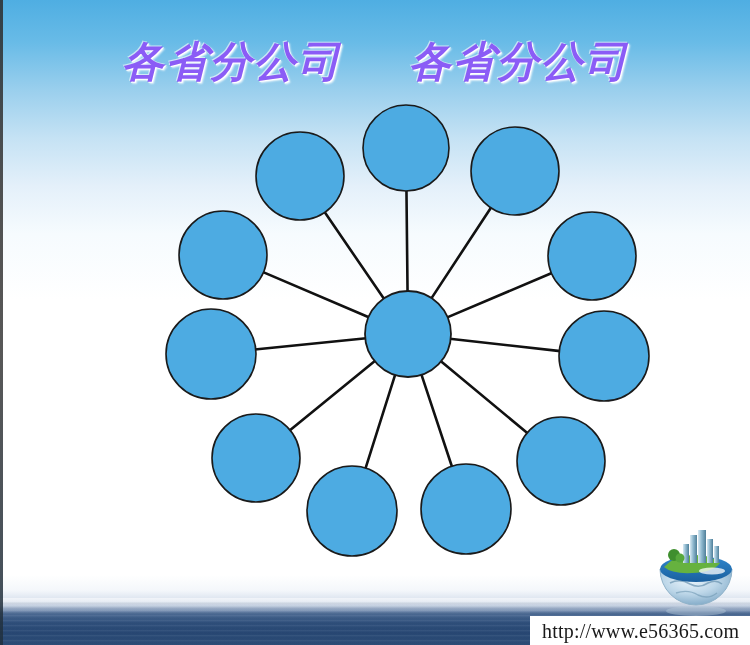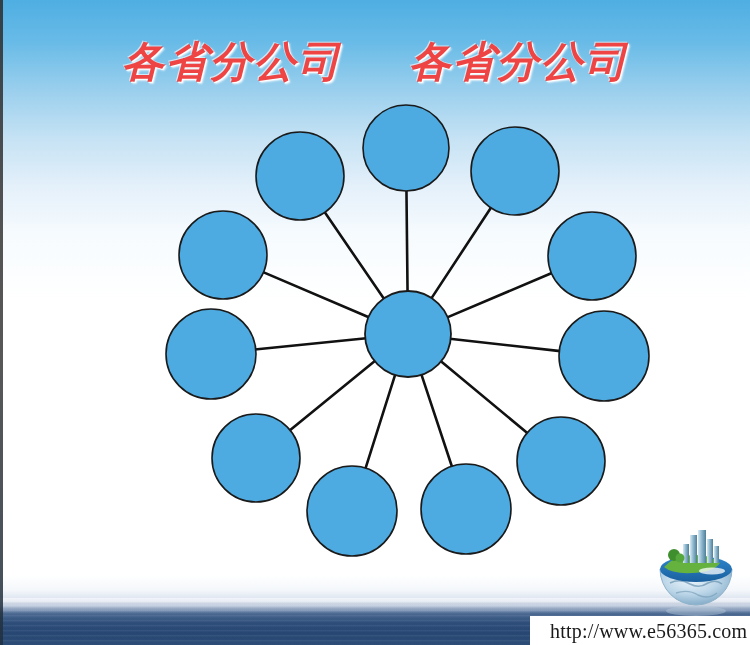--- a/index.html
+++ b/index.html
@@ -89,21 +89,21 @@
     text-align: center;
     white-space: nowrap;
   }
   .title-text {
     display: inline-block;
     font-family: "DejaVu Sans", "Liberation Sans", sans-serif;
     font-size: 42px;
     font-weight: bold;
     font-style: italic;
     letter-spacing: 2px;
-    color: #ef4444;
+    color: #8b5cf6;
     text-shadow:
       1px 1px 0 #ffffff,
       2px 2px 2px rgba(255,255,255,0.85),
       -1px -1px 0 rgba(255,255,255,0.6);
   }
   .title-gap { display: inline-block; width: 58px; }
 
   
   .diagram {
     position: absolute;
@@ -126,21 +126,21 @@
   
   .watermark {
     position: absolute;
     left: 530px;
     top: 616px;
     width: 220px;
     height: 29px;
     background: #ffffff;
     display: flex;
     align-items: center;
-    padding-left: 20px;
+    padding-left: 12px;
     box-sizing: border-box;
   }
   .watermark-text {
     font-family: "Liberation Serif", "DejaVu Serif", serif;
     font-size: 20px;
     color: #1a1a1a;
     letter-spacing: .2px;
     line-height: 1;
   }
 </style>

